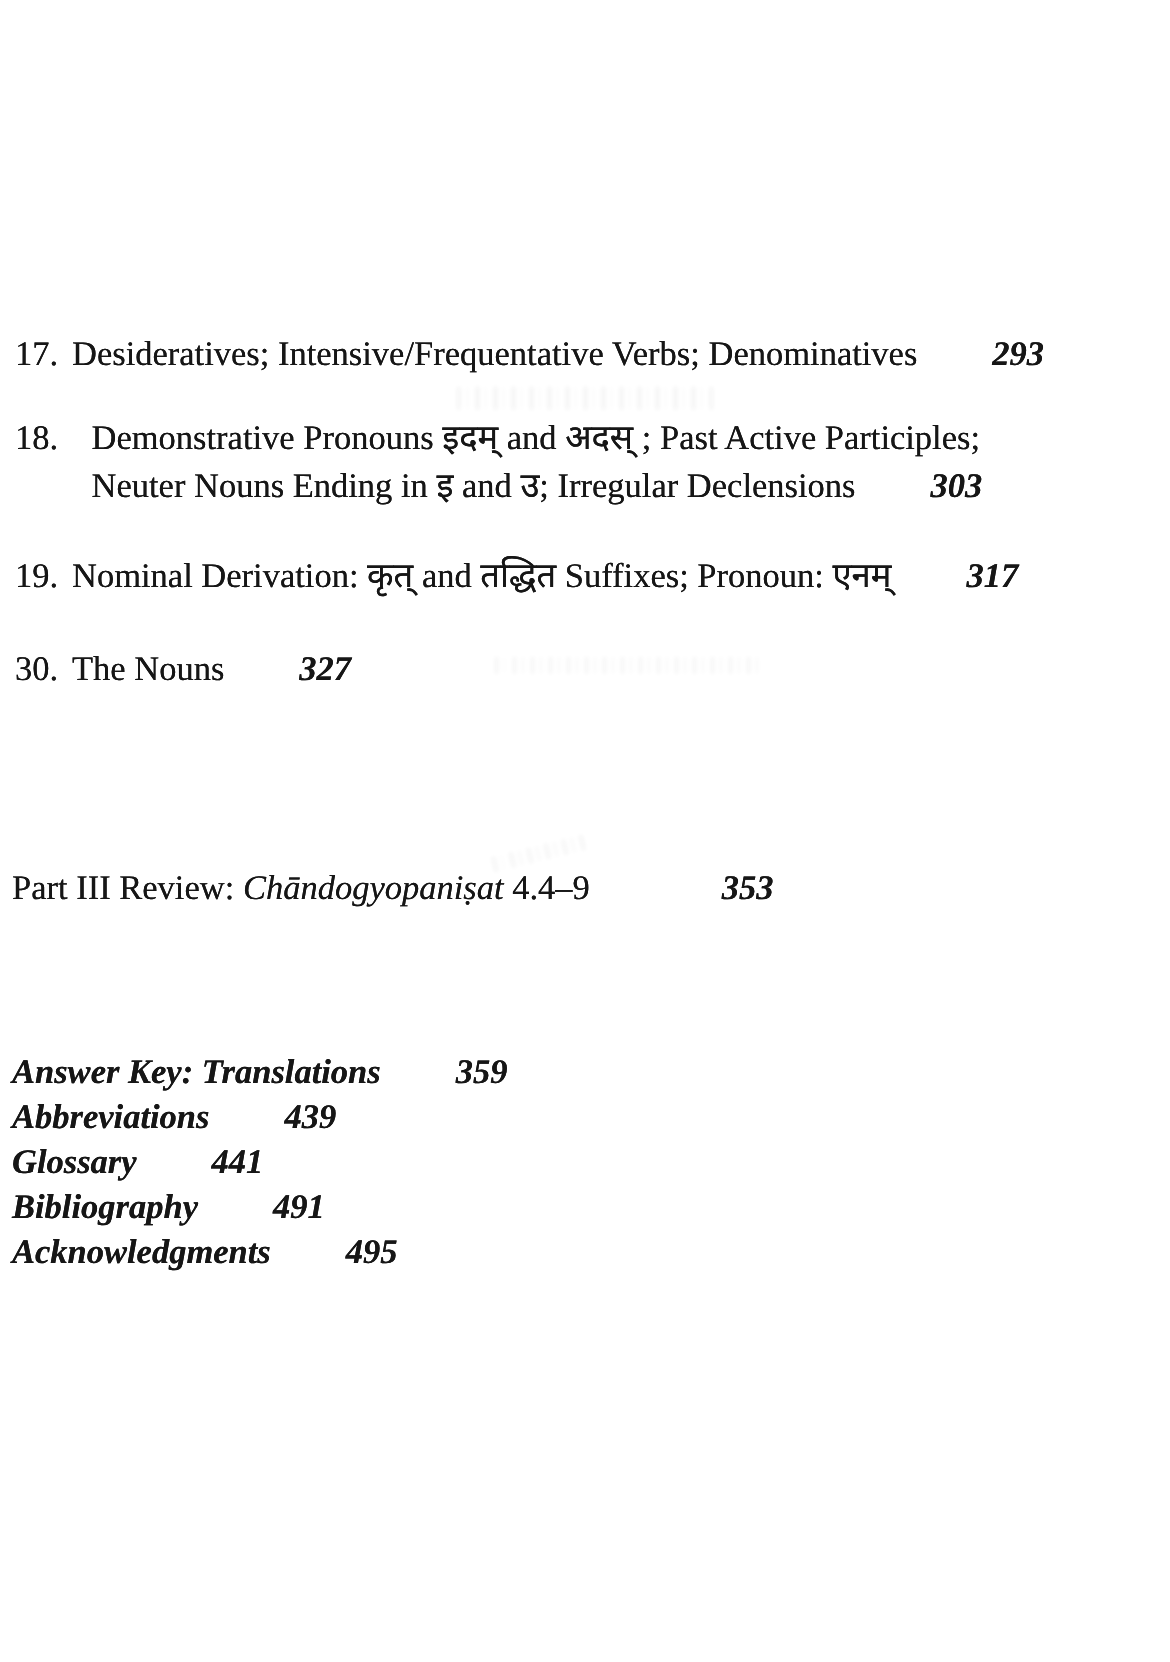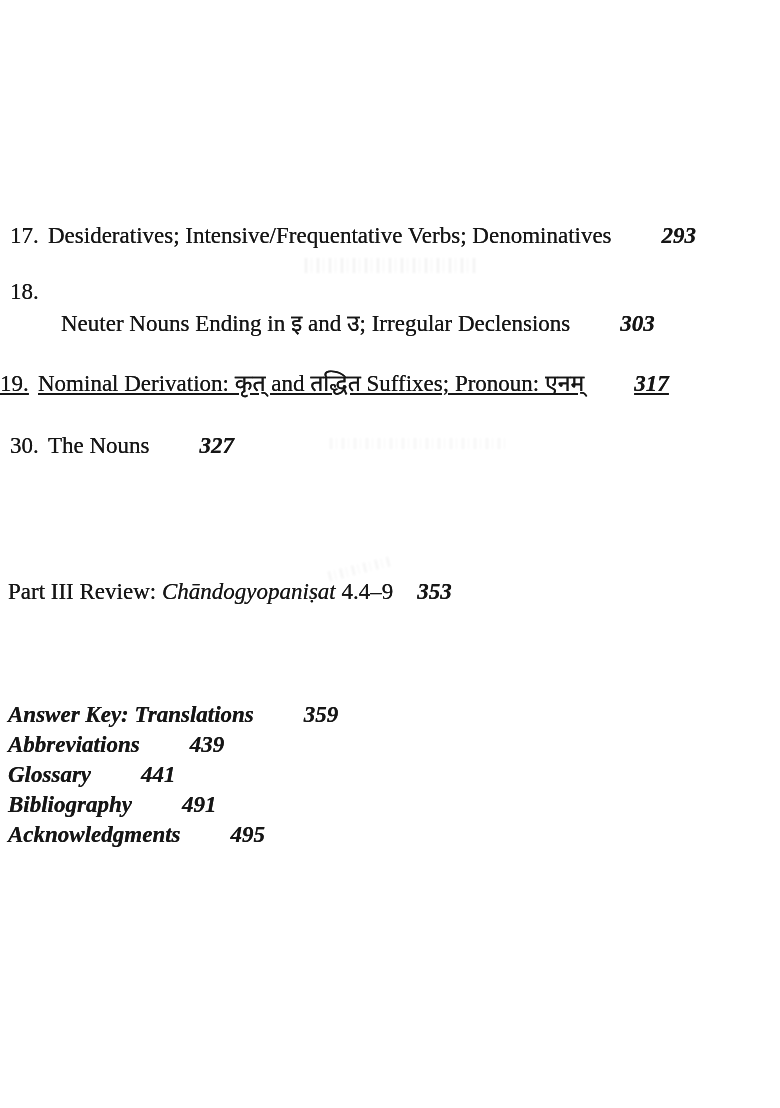--- a/index.html
+++ b/index.html
@@ -77,36 +77,36 @@
   <div class="smudge smudge-2"></div>
   <div class="smudge smudge-3"></div>
 
   <div class="entry" style="left:10px; top:220px;">
     <span class="num">17.</span>
     <span class="body"><span>Desideratives; Intensive/Frequentative Verbs; Denominatives</span><span class="pg">293</span></span>
   </div>
 
   <div class="entry" style="left:10px; top:276px;gap:13px;">
     <span class="num">18.</span>
-    <span class="body"><br><span>Neuter Nouns Ending in इ and उ; Irregular Declensions</span><span class="pg">303</span></span>
+    <span class="body"><span>Demonstrative Pronouns इदम् and अदस् ; Past Active Participles;</span><br><span>Neuter Nouns Ending in इ and उ; Irregular Declensions</span><span class="pg">303</span></span>
   </div>
 
-  <div class="entry" style="left:0; top:368px;text-decoration:underline;">
+  <div class="entry" style="left:10px; top:368px;">
     <span class="num">19.</span>
     <span class="body"><span>Nominal Derivation: कृत् and तद्धित Suffixes; Pronoun: एनम्</span><span class="pg">317</span></span>
   </div>
 
   <div class="entry" style="left:10px; top:430px;">
     <span class="num">30.</span>
     <span class="body"><span>The Nouns</span><span class="pg">327</span></span>
   </div>
 
 
   <div class="part-review">
-    <span>Part III Review: </span><span class="it">Chāndogyopaniṣat</span><span> 4.4–9</span><span class="pg" style="margin-left:24px;">353</span>
+    <span>Part III Review: </span><span class="it">Chāndogyopaniṣat</span><span> 4.4–9</span><span class="pg" style="margin-left:88px;">353</span>
   </div>
 
   <div class="backmatter">
     <div class="bm-row"><span>Answer Key: Translations</span><span class="pg">359</span></div>
     <div class="bm-row"><span>Abbreviations</span><span class="pg">439</span></div>
     <div class="bm-row"><span>Glossary</span><span class="pg">441</span></div>
     <div class="bm-row"><span>Bibliography</span><span class="pg">491</span></div>
     <div class="bm-row"><span>Acknowledgments</span><span class="pg">495</span></div>
   </div>
 

